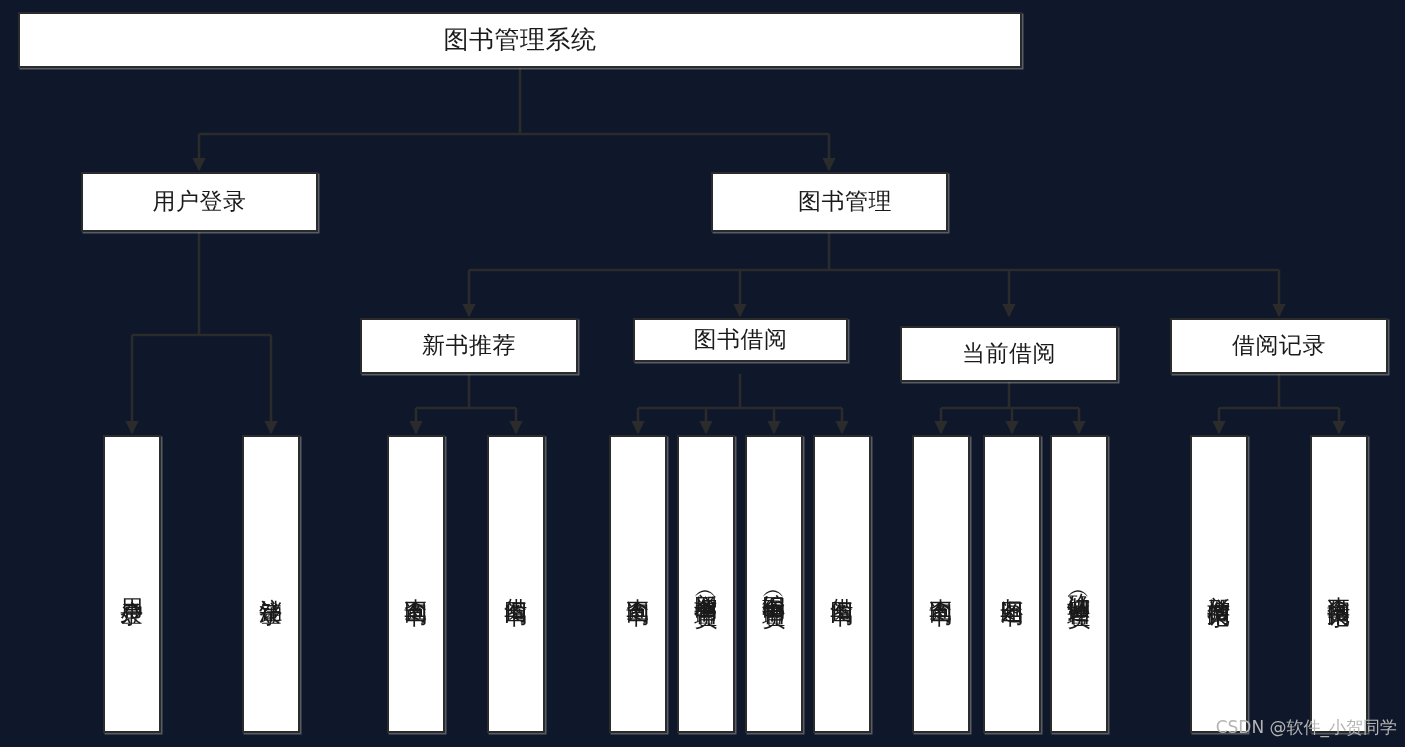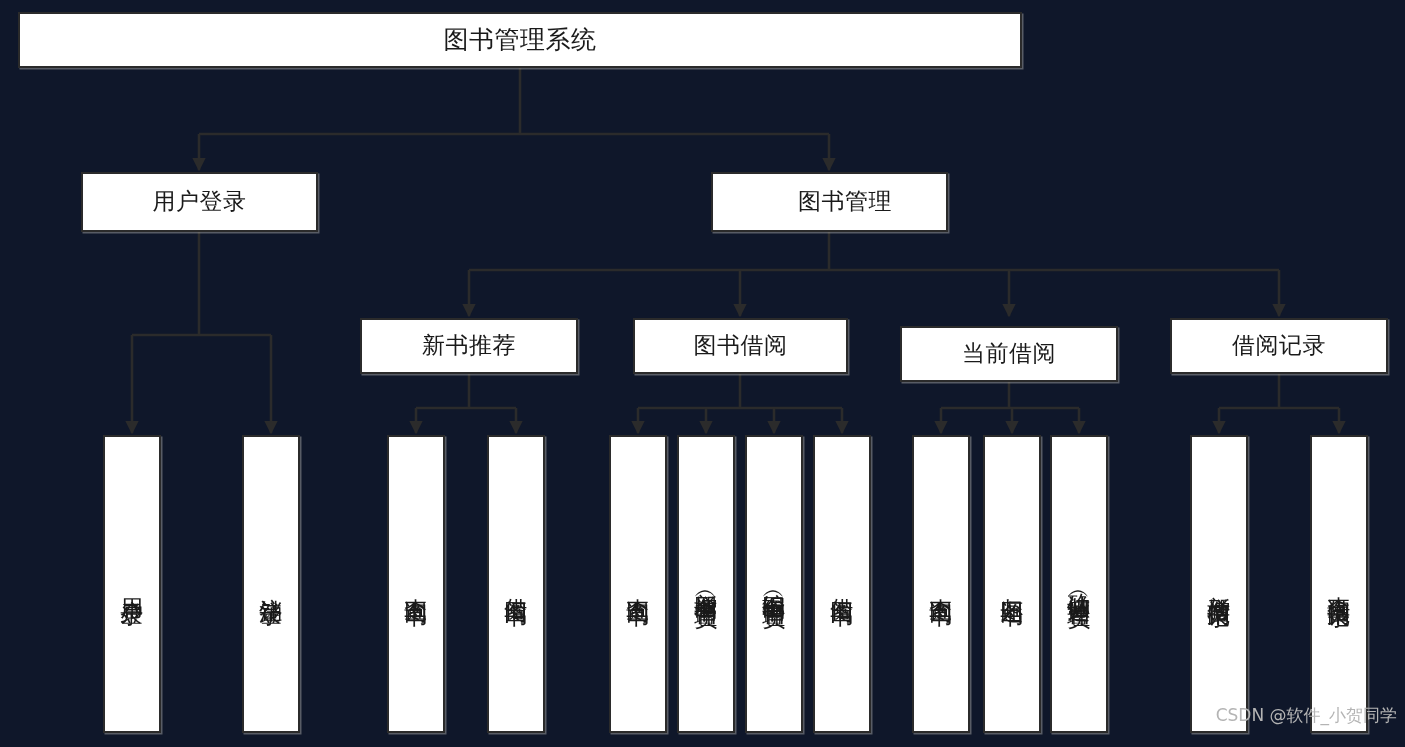--- a/index.html
+++ b/index.html
@@ -60,21 +60,21 @@
     writing-mode: vertical-rl;
     text-orientation: upright;
     font-size: 23px;
     line-height: 1.15;
     letter-spacing: 2px;
     max-height: 100%;
   }
   .watermark {
     position: absolute;
     right: 8px;
-    bottom: 20px;
+    bottom: 8px;
     font-size: 17px;
     color: #b4b4b4;
     white-space: nowrap;
     user-select: none;
   }
 </style>
 </head>
 <body>
 
 <div id="diagram-canvas">
@@ -138,21 +138,21 @@
   <div class="node horiz" id="node-l2-0" style="left: 81px; top: 172px; width: 237px; height: 60px;">
     <span class="label">用户登录</span>
   </div>
   <div class="node horiz" id="node-l2-1" style="left: 711px; top: 172px; width: 237px; height: 60px; padding-left: 31px;">
     <span class="label">图书管理</span>
   </div>
 
   <div class="node horiz" id="node-l3-0" style="left: 360px; top: 318px; width: 218px; height: 56px;">
     <span class="label">新书推荐</span>
   </div>
-  <div class="node horiz" id="node-l3-1" style="left: 633px; top: 318px; width: 215px; height: 56px;">
+  <div class="node horiz" id="node-l3-1" style="left: 633px; top: 318px; width: 215px; height: 44px;">
     <span class="label">图书借阅</span>
   </div>
   <div class="node horiz" id="node-l3-2" style="left: 900px; top: 318px; width: 218px; height: 56px; margin-top: 8px;">
     <span class="label">当前借阅</span>
   </div>
   <div class="node horiz" id="node-l3-3" style="left: 1170px; top: 318px; width: 218px; height: 56px;">
     <span class="label">借阅记录</span>
   </div>
 
   <div class="node vert" id="node-leaf-0" style="left: 103px; top: 435px; width: 58px; height: 298px;">

